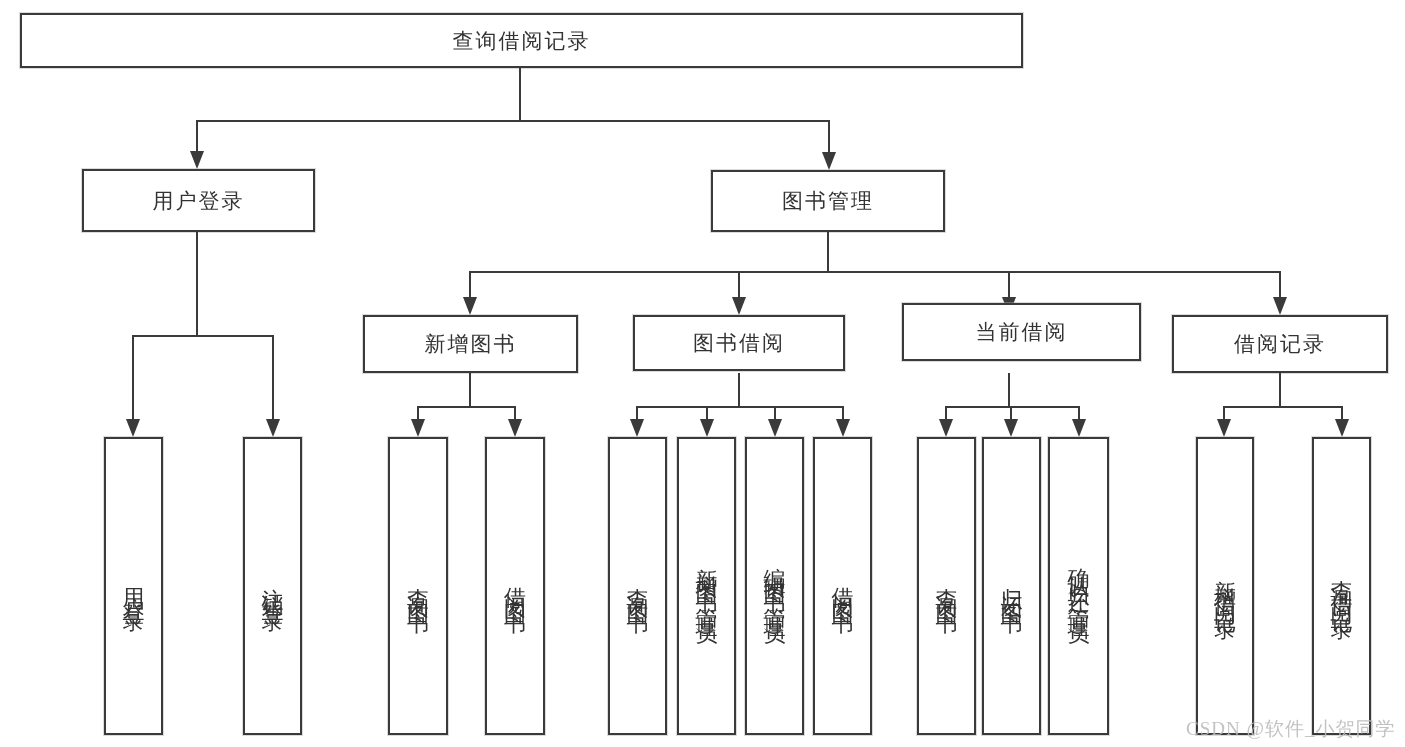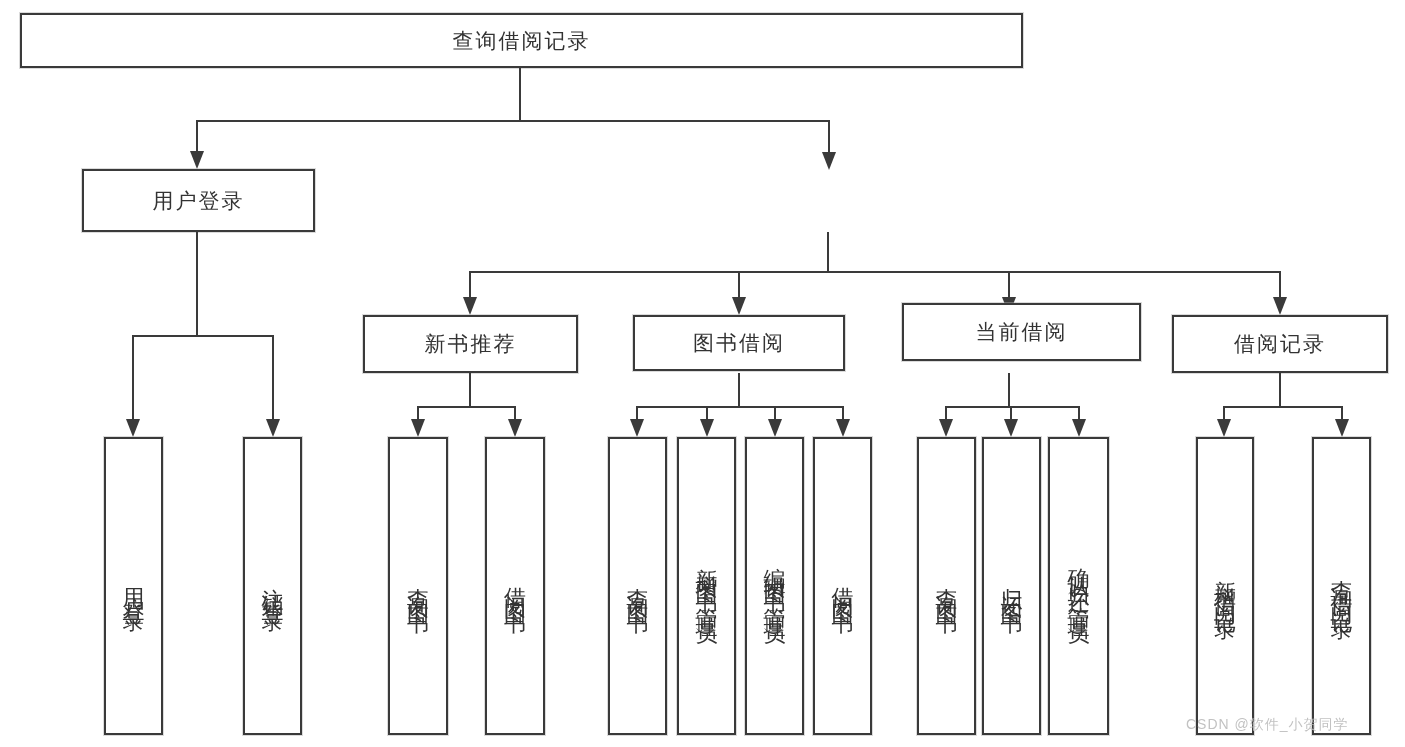--- a/index.html
+++ b/index.html
@@ -30,23 +30,24 @@
   }
   .ln{position:absolute;background:var(--line);}
   .arr{
     position:absolute;width:0;height:0;
     border-left:7px solid transparent;
     border-right:7px solid transparent;
     border-top:18px solid var(--line);
   }
   #watermark{
     position:absolute;left:1186px;top:716px;
-    font-size:14px;letter-spacing:1px;
+    font-size:19px;letter-spacing:1px;
     color:var(--watermark);opacity:.92;white-space:nowrap;
     z-index:5;
+    font-family:Liberation Serif, serif;
   }
 </style>
 </head>
 <body>
 
 <div id="canvas">
 
   <div class="box h" style="left:20px;top:13px;width:1003px;height:55px">
     <span>查询借阅记录</span>
   </div>
@@ -54,41 +55,44 @@
   <div class="ln" style="left:519px;top:68px;width:2px;height:53px"></div>
   <div class="ln" style="left:197px;top:120px;width:633px;height:2px"></div>
   <div class="ln" style="left:196px;top:120px;width:2px;height:32px"></div>
   <div class="arr" style="left:190px;top:151px"></div>
   <div class="ln" style="left:828px;top:120px;width:2px;height:32px"></div>
   <div class="arr" style="left:822px;top:152px"></div>
 
   <div class="box h" style="left:82px;top:169px;width:233px;height:63px">
     <span>用户登录</span>
   </div>
+  <div class="box h" style="left:711px;top:170px;width:234px;height:62px">
+    <span>图书管理</span>
+  </div>
 
   <div class="ln" style="left:196px;top:232px;width:2px;height:104px"></div>
   <div class="ln" style="left:132px;top:335px;width:142px;height:2px"></div>
   <div class="ln" style="left:132px;top:335px;width:2px;height:85px"></div>
   <div class="arr" style="left:126px;top:419px"></div>
   <div class="ln" style="left:272px;top:335px;width:2px;height:85px"></div>
   <div class="arr" style="left:266px;top:419px"></div>
 
   <div class="ln" style="left:827px;top:232px;width:2px;height:40px"></div>
   <div class="ln" style="left:469px;top:271px;width:812px;height:2px"></div>
   <div class="ln" style="left:469px;top:271px;width:2px;height:27px"></div>
   <div class="arr" style="left:463px;top:297px"></div>
   <div class="ln" style="left:738px;top:271px;width:2px;height:27px"></div>
   <div class="arr" style="left:732px;top:297px"></div>
   <div class="ln" style="left:1008px;top:271px;width:2px;height:27px"></div>
   <div class="arr" style="left:1002px;top:297px"></div>
   <div class="ln" style="left:1279px;top:271px;width:2px;height:27px"></div>
   <div class="arr" style="left:1273px;top:297px"></div>
 
   <div class="box h" style="left:363px;top:315px;width:215px;height:58px">
-    <span>新书推荐</span>
+    <span>新增图书</span>
   </div>
   <div class="box h" style="left:633px;top:315px;width:212px;height:56px">
     <span>图书借阅</span>
   </div>
   <div class="box h" style="left:902px;top:303px;width:239px;height:58px">
     <span>当前借阅</span>
   </div>
   <div class="box h" style="left:1172px;top:315px;width:216px;height:58px">
     <span>借阅记录</span>
   </div>

